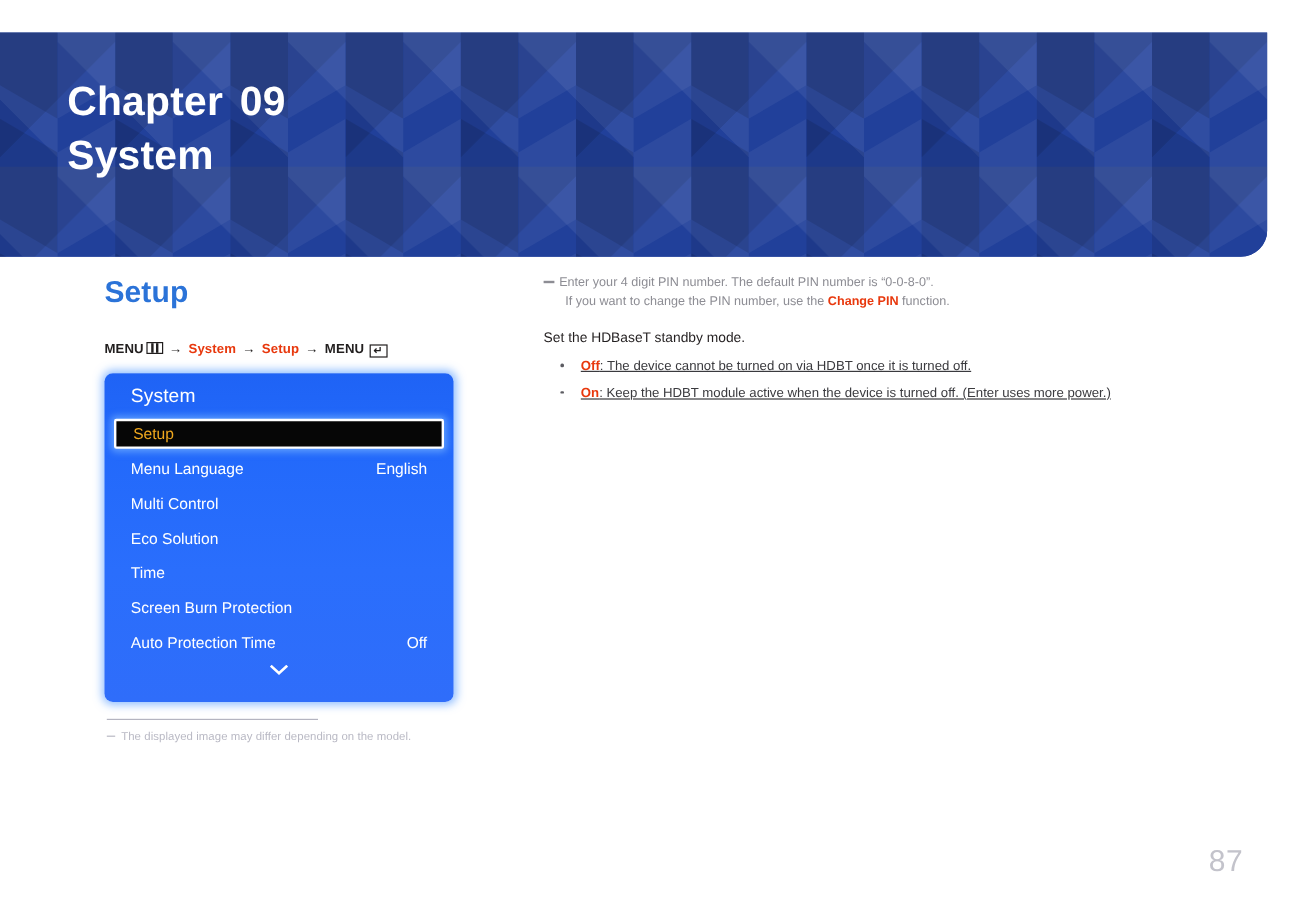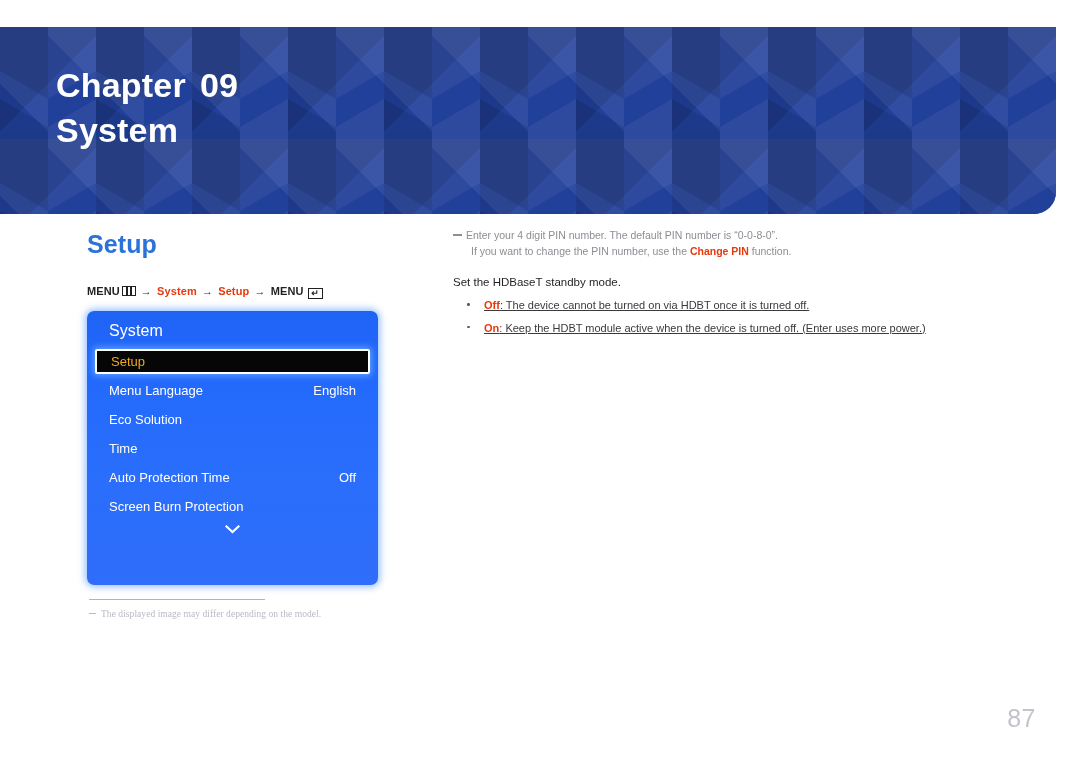--- a/index.html
+++ b/index.html
@@ -217,21 +217,20 @@
     width: 176px;
     height: 1px;
     background: #b4b4c0;
     margin-bottom: 9px;
   }
   #left-footnote .fn-text {
     font-size: 9.5px;
     color: #b9b9c4;
     letter-spacing: 0.05px;
     white-space: nowrap;
-    font-family: Liberation Serif, serif;
   }
   #left-footnote .fn-dash {
     display: inline-block;
     width: 7px;
     height: 1px;
     background: #b9b9c4;
     vertical-align: 3px;
     margin-right: 5px;
   }
 
@@ -486,39 +485,43 @@
         <div class="osd-row selected">
           <span class="osd-label">Setup</span>
           <span class="osd-value"></span>
         </div>
 
         <div class="osd-row">
           <span class="osd-label">Menu Language</span>
           <span class="osd-value">English</span>
         </div>
 
+        <div class="osd-row">
+          <span class="osd-label">Multi Control</span>
+          <span class="osd-value"></span>
+        </div>
 
         <div class="osd-row">
           <span class="osd-label">Eco Solution</span>
           <span class="osd-value"></span>
         </div>
 
         <div class="osd-row">
           <span class="osd-label">Time</span>
           <span class="osd-value"></span>
         </div>
 
         <div class="osd-row">
+          <span class="osd-label">Screen Burn Protection</span>
+          <span class="osd-value"></span>
+        </div>
+
+        <div class="osd-row">
           <span class="osd-label">Auto Protection Time</span>
           <span class="osd-value">Off</span>
-        </div>
-
-        <div class="osd-row">
-          <span class="osd-label">Screen Burn Protection</span>
-          <span class="osd-value"></span>
         </div>
 
         <div class="osd-chevron">
           <svg width="15" height="9" viewBox="0 0 15 9" aria-hidden="true">
             <polyline points="1.5,1.5 7.5,7 13.5,1.5" fill="none" stroke="#ffffff" stroke-width="2.2" stroke-linecap="square"></polyline>
           </svg>
         </div>
       </div>
     </div>
 

